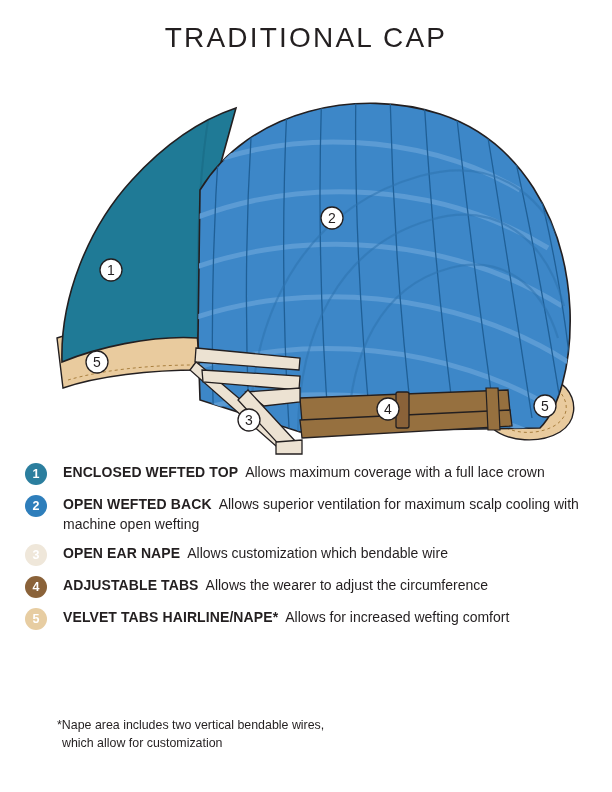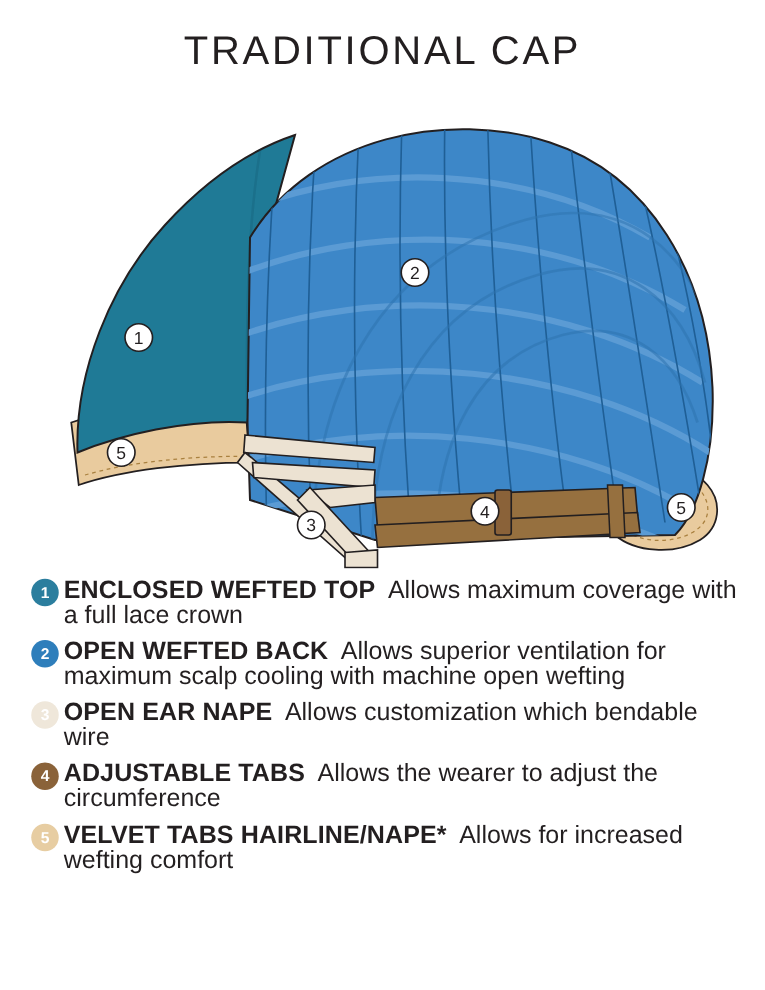--- a/index.html
+++ b/index.html
@@ -23,21 +23,21 @@
     background: #ffffff;
   }
 
   
   #title {
     position: absolute;
     top: 22px;
     left: 0;
     width: 612px;
     text-align: center;
-    font-size: 32px;
+    font-size: 28px;
     font-weight: 300;
     letter-spacing: 2.2px;
     color: #231f20;
     font-family: "Liberation Sans", sans-serif;
   }
 
   
   #illustration {
     position: absolute;
     top: 70px;
@@ -68,22 +68,22 @@
     border-radius: 50%;
     color: #ffffff;
     font-size: 12.5px;
     font-weight: bold;
     line-height: 22px;
     text-align: center;
     margin-top: 1px;
     font-family: "Liberation Sans", sans-serif;
   }
   .legend-text {
-    margin-left: 4px;
-    font-size: 20px;
+    margin-left: 16px;
+    font-size: 14px;
     line-height: 20px;
     max-width: 545px;
     color: #231f20;
   }
   .legend-term {
     font-weight: bold;
     letter-spacing: 0.1px;
   }
   .legend-desc {
     font-weight: normal;
@@ -251,14 +251,18 @@
 
     <div class="legend-row">
       <div class="badge" style="background:#e7cda2;">5</div>
       <div class="legend-text">
         <span class="legend-term">VELVET TABS HAIRLINE/NAPE*</span><span>&nbsp; </span><span class="legend-desc">Allows for increased wefting comfort</span>
       </div>
     </div>
 
   </div>
 
+  <div id="footnote">
+    <div class="fn-line1">*Nape area includes two vertical bendable wires,</div>
+    <div class="fn-line2">which allow for customization</div>
+  </div>
 
 </div>
 
 </body></html>

